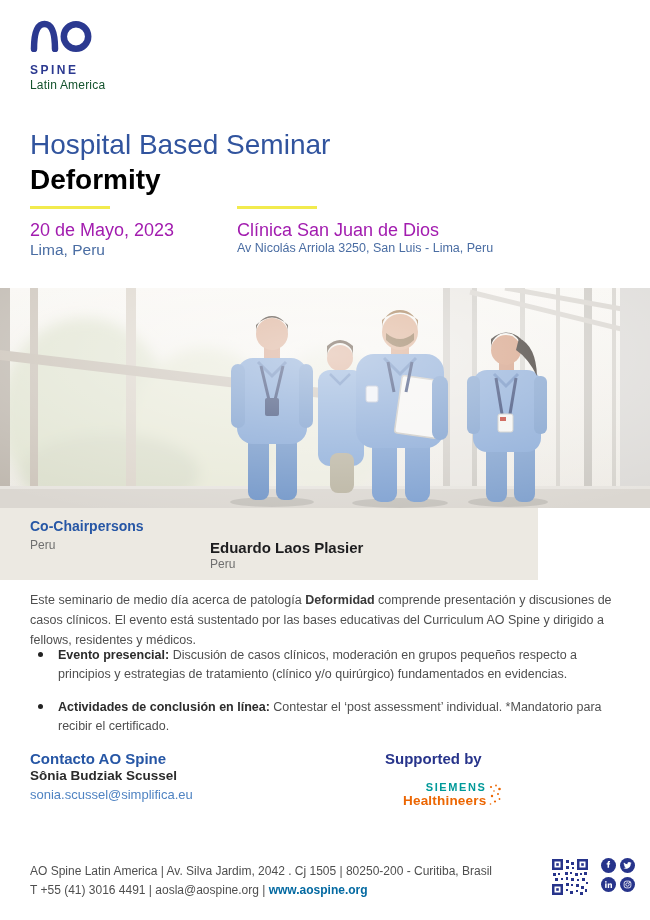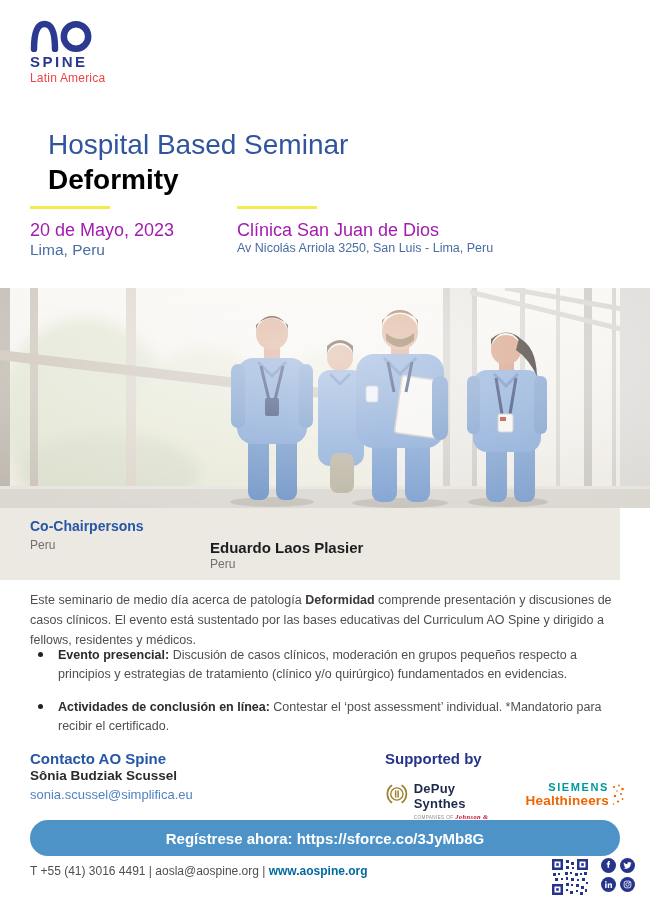--- a/index.html
+++ b/index.html
@@ -6,38 +6,38 @@
   html,body { background:#ffffff; }
   .page {
     position:relative; width:650px; height:920px; margin:0 auto;
     background:#ffffff; overflow:hidden;
     font-family:"Liberation Sans", sans-serif;
     -webkit-font-smoothing:antialiased;
   }
   
   .logo { position:absolute; left:30px; top:20px; }
   .logo .ao-svg { display:block; }
-  .logo .spine { display:block; margin-top:1px; font-size:15px; font-weight:bold; letter-spacing:2.5px; color:#2B3990; }
-  .logo .region { display:block; margin-top:1px; font-size:12px; color:#ef4444; letter-spacing:0.2px; }
-  
-  .title { position:absolute; left:30px; top:128px; color:#31549E;margin-left:18px; }
+  .logo .spine { display:block; margin-top:11px; font-size:12px; font-weight:bold; letter-spacing:2.5px; color:#2B3990; }
+  .logo .region { display:block; margin-top:1px; font-size:12px; color:#14532d; letter-spacing:0.2px; }
+  
+  .title { position:absolute; left:30px; top:128px; color:#31549E; }
   .title .t1 { font-size:28px; font-weight:400; line-height:34px; color:#31549E; }
   .title .t2 { font-size:28px; font-weight:bold; line-height:36px; color:#000000; }
   
   .info-col { position:absolute; top:206px; }
   .info-col .ybar { width:80px; height:3px; background:#F2EB4E; margin-bottom:11px; }
   .date-col { left:30px; }
   .venue-col { left:237px; }
   .info-col .l1 { font-size:18px; color:#a21caf; line-height:20px; }
   .info-col .l2 { font-size:15.5px; color:#4a6da3; line-height:20px; }
   .venue-col .l2 { font-size:12.5px; line-height:17px; }
   
   .photo { position:absolute; left:0; top:288px; width:650px; height:220px; overflow:hidden; }
   
-  .band { position:absolute; left:0; top:508px; width:620px; height:72px; background:#ECE9E2; }
+  .band { position:absolute; left:0; top:508px; width:538px; height:72px; background:#ECE9E2; }
   .band .heading { position:absolute; left:30px; top:10px; font-size:14px; font-weight:bold; color:#2656A5; }
   .person { position:absolute; top:30px; }
   .person .name { font-size:15px; font-weight:bold; color:#1d1d1f; line-height:19px; }
   .person .country { font-size:12px; color:#6f6f6f; line-height:15px; }
   .person-1 { left:30px; }
   .person-2 { left:210px; }
   
   .desc { position:absolute; left:30px; top:590px; width:592px; font-size:12.5px; color:#4f4f4f; line-height:1.6; }
   .desc b { color:#3a3a3a; }
   
@@ -235,56 +235,43 @@
 
   <div class="contact">
     <div class="heading">Contacto AO Spine</div>
     <div class="cname">Sônia Budziak Scussel</div>
     <a href="#" class="cemail">sonia.scussel@simplifica.eu</a>
   </div>
 
   <div class="supported">
     <div class="heading">Supported by</div>
     <div class="logos-row">
-      <div class="depuy">
-        <svg width="26" height="26" viewBox="0 0 24 24">
-          <path d="M7.2 3.2 A10.5 10.5 0 0 0 7.2 20.8" fill="none" stroke="#9b822f" stroke-width="1.8"></path>
-          <path d="M16.8 3.2 A10.5 10.5 0 0 1 16.8 20.8" fill="none" stroke="#9b822f" stroke-width="1.8"></path>
-          <circle cx="12" cy="12" r="6.2" fill="none" stroke="#9b822f" stroke-width="1.4"></circle>
-          <rect x="10" y="8.4" width="1.5" height="7.2" fill="#9b822f"></rect>
-          <rect x="12.5" y="8.4" width="1.5" height="7.2" fill="#9b822f"></rect>
-        </svg>
-        <div class="dp-text">
-          <div class="dp-name">DePuy Synthes</div>
-          <div class="dp-sub"><span>COMPANIES OF</span> <span class="dp-jj">Johnson &amp; Johnson</span></div>
-        </div>
-      </div>
       <div class="siemens">
         <div class="sm1">SIEMENS</div>
         <div class="sm2">Healthineers</div>
         <svg class="dots" width="15" height="26" viewBox="0 0 15 26">
           <g fill="#EC6602">
             <circle cx="4" cy="4" r="1.1"></circle>
               <circle cx="9" cy="2.5" r="0.9"></circle>
               <circle cx="12.5" cy="6" r="1.3"></circle>
             <circle cx="7" cy="8" r="0.8"></circle>
               <circle cx="11" cy="11" r="1"></circle>
               <circle cx="5" cy="13" r="1.2"></circle>
             <circle cx="12.5" cy="16" r="0.9"></circle>
               <circle cx="8" cy="18.5" r="1.1"></circle>
               <circle cx="3.5" cy="21" r="0.8"></circle>
           </g>
         </svg>
       </div>
     </div>
   </div>
 
-  <button class="register-btn">Regístrese  ahora:  https://sforce.co/3JyMb8G</button>
 
   <div class="footer-text">
+    <div>AO Spine Latin America | Av. Silva Jardim, 2042 . Cj 1505 | 80250-200 - Curitiba, Brasil</div>
     <div><span>T +55 (41) 3016 4491 | aosla@aospine.org | </span><a href="#" class="site">www.aospine.org</a></div>
   </div>
 
   <svg class="qr" viewBox="0 0 38 38">
     <rect x="0" y="0" width="38" height="38" fill="#ffffff"></rect>
     <g fill="#27348B">
       <rect x="1" y="1" width="11" height="11"></rect>
         <rect x="26" y="1" width="11" height="11"></rect>
         <rect x="1" y="26" width="11" height="11"></rect>
       <rect x="15" y="2" width="3" height="3"></rect>

